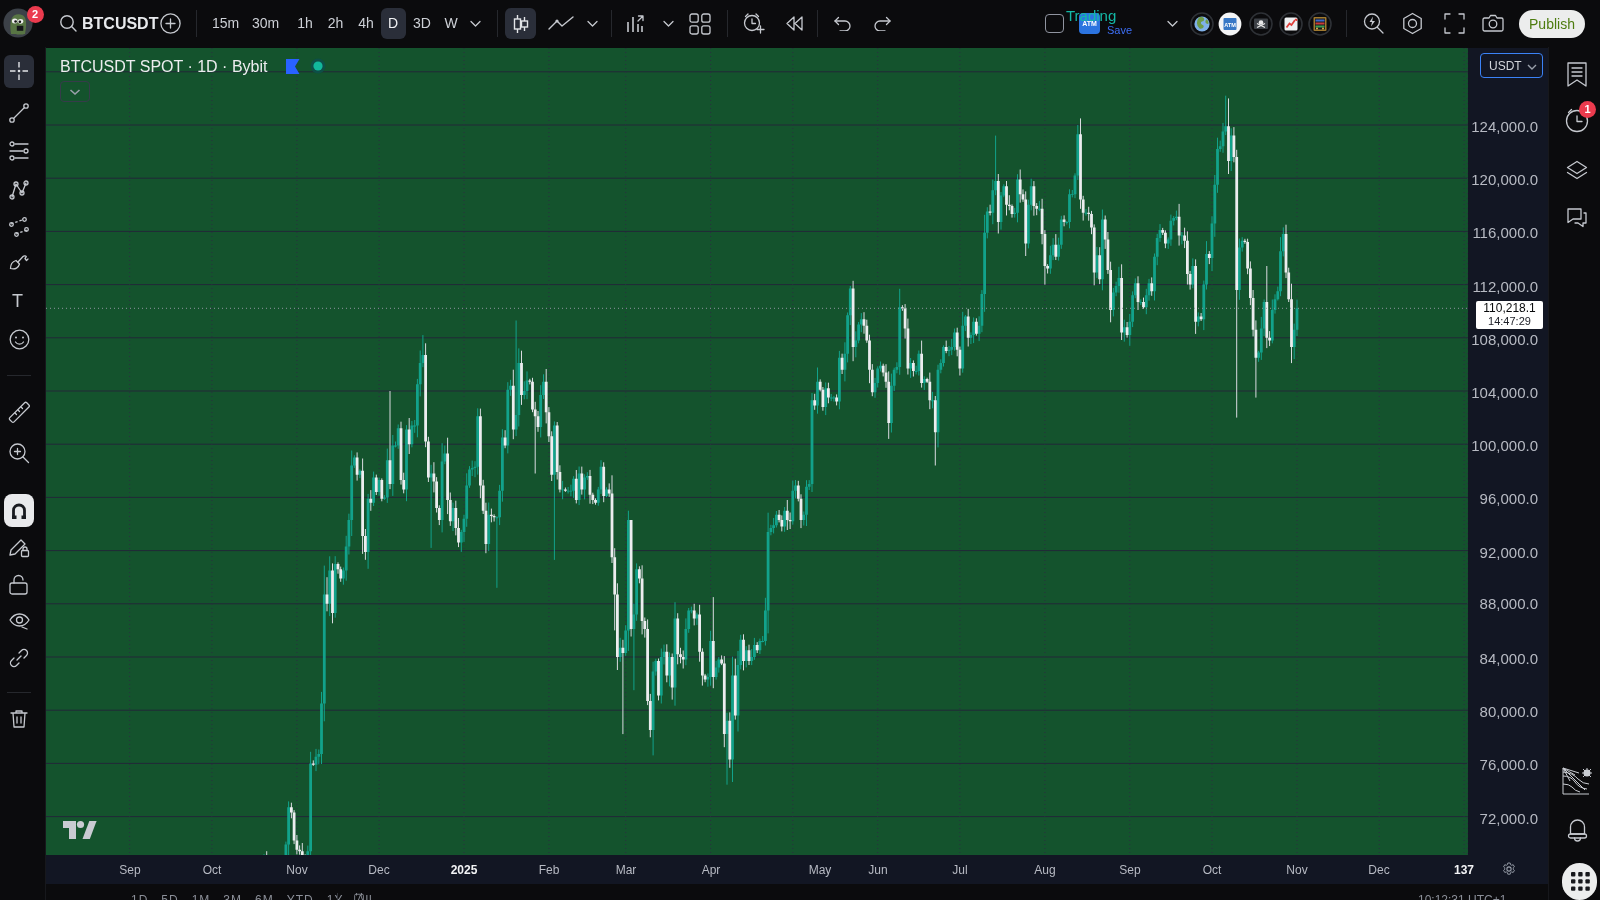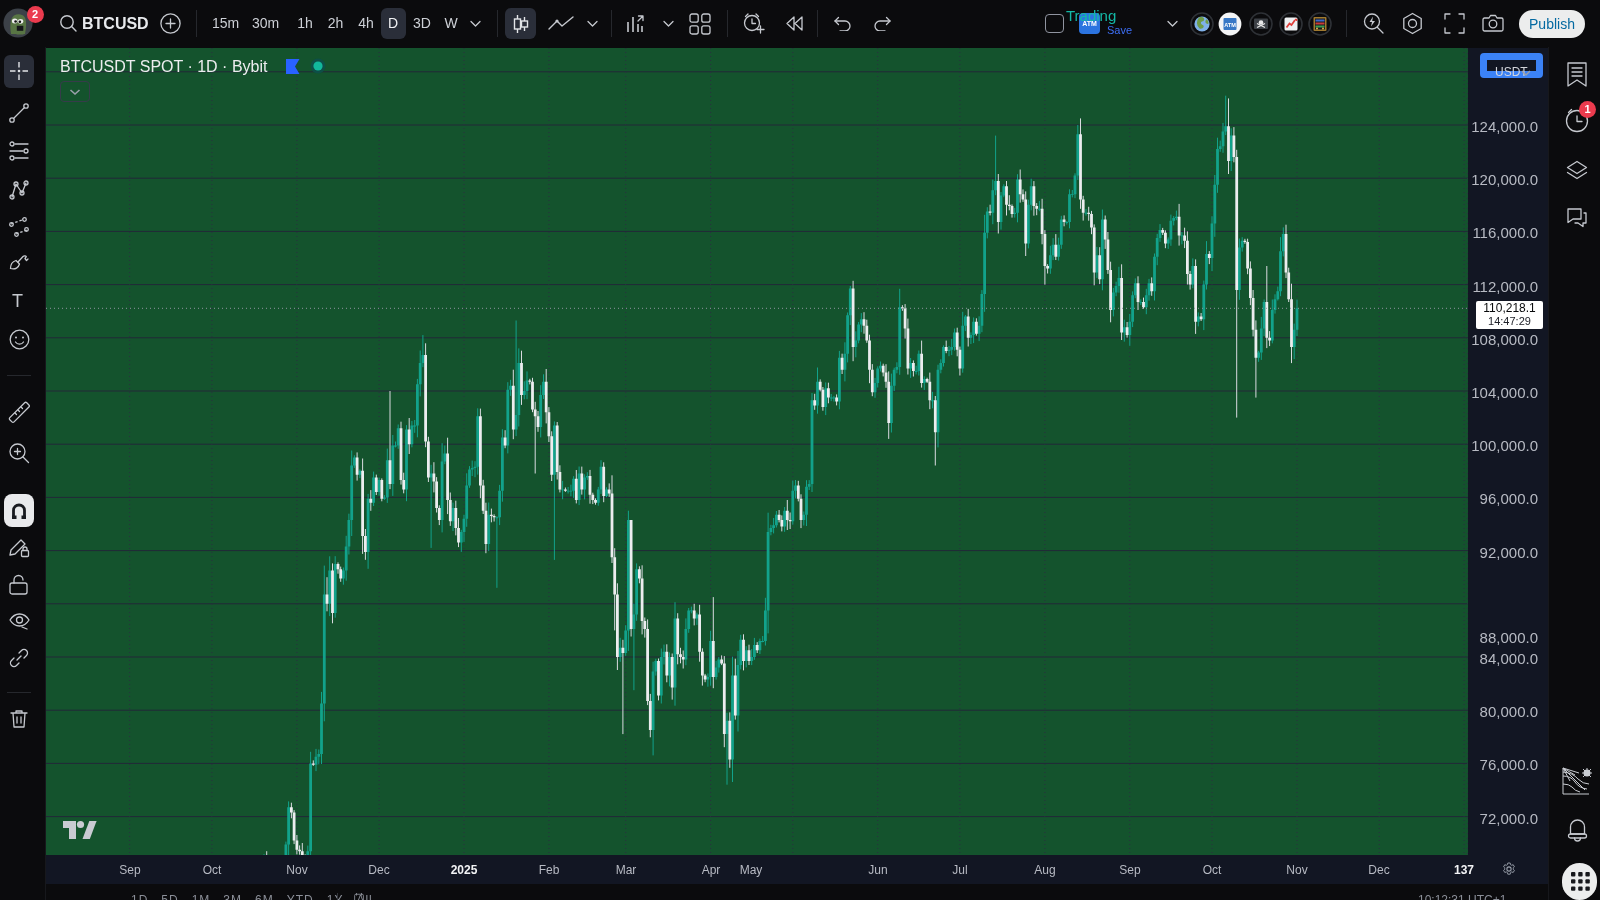--- a/index.html
+++ b/index.html
@@ -78,52 +78,52 @@
         <path d="M21.5 20l6.8-18h7.3l-6.8 18z"></path>
       </g>
     </svg>
 </div>
 
 <div id="paxis">
 <div class="pl" style="top:762px">72,000.0</div>
     <div class="pl" style="top:708px">76,000.0</div>
     <div class="pl" style="top:655px">80,000.0</div>
     <div class="pl" style="top:602px">84,000.0</div>
-    <div class="pl" style="top:581px">88,000.0</div>
+    <div class="pl" style="top:547px">88,000.0</div>
     <div class="pl" style="top:496px">92,000.0</div>
     <div class="pl" style="top:442px">96,000.0</div>
     <div class="pl" style="top:389px">100,000.0</div>
     <div class="pl" style="top:336px">104,000.0</div>
     <div class="pl" style="top:283px">108,000.0</div>
     <div class="pl" style="top:230px">112,000.0</div>
     <div class="pl" style="top:176px">116,000.0</div>
     <div class="pl" style="top:123px">120,000.0</div>
     <div class="pl" style="top:70px">124,000.0</div>
-<div class="abs" style="left:12px;top:5px;width:63px;height:25px;border:7px solid #3b82f6;border-radius:4px;background:#121623">
+<div class="abs" style="left:12px;top:5px;width:63px;height:25px;border:1px solid #3b82f6;border-radius:4px;background:#121623">
 <span style="position:absolute;left:8px;top:5px;font-size:12px;color:#d3d5db">USDT</span>
 <svg style="position:absolute;right:5px;top:9px" width="10" height="8" viewBox="0 0 10 8">
         <path d="M1 2l4 4 4-4" stroke="#9aa0ab" stroke-width="1.4" fill="none"></path>
       </svg>
     </div>
 <div class="abs" style="left:8px;top:253px;width:67px;height:28px;background:#fff;border-radius:2px;text-align:center">
 <div style="font-size:12px;color:#090a0c;margin-top:0">110,218.1</div>
 <div style="font-size:11px;color:#20222a">14:47:29</div>
     </div>
 </div>
 
 <div id="taxis">
 <div class="tl" style="left:54px">Sep</div>
     <div class="tl" style="left:136px">Oct</div>
     <div class="tl" style="left:221px">Nov</div>
     <div class="tl" style="left:303px">Dec</div>
     <div class="tlb" style="left:388px">2025</div>
     <div class="tl" style="left:473px">Feb</div>
     <div class="tl" style="left:550px">Mar</div>
     <div class="tl" style="left:635px">Apr</div>
-    <div class="tl" style="left:675px">May</div>
+    <div class="tl" style="left:744px">May</div>
     <div class="tl" style="left:802px">Jun</div>
     <div class="tl" style="left:884px">Jul</div>
     <div class="tl" style="left:969px">Aug</div>
     <div class="tl" style="left:1054px">Sep</div>
     <div class="tl" style="left:1136px">Oct</div>
     <div class="tl" style="left:1221px">Nov</div>
     <div class="tl" style="left:1303px">Dec</div>
     <div class="tlb" style="left:1388px">137</div>
 <svg class="abs" style="left:1455px;top:6px" width="16" height="16" viewBox="0 0 24 24">
       <circle cx="12" cy="12" r="3.2" fill="none" stroke="#9aa0ab" stroke-width="1.6"></circle>
@@ -158,21 +158,21 @@
         <circle cx="16.9" cy="13.8" r="1.3" fill="#111"></circle>
 <rect x="13.8" y="17.8" width="6.5" height="5" fill="#15161a"></rect>
 <path d="M13.5 22.5 q3.5 2.5 7 1.2 l0 2.8 -7 0z" fill="#587544"></path>
       </g>
     </svg>
 <div class="abs" style="left:26.5px;top:5.5px;width:17px;height:17px;border-radius:9px;background:#eb3b4e;color:#fff;font-size:11px;font-weight:bold;text-align:center;line-height:17px">2</div>
 <svg class="abs" style="left:59px;top:14px" width="19" height="19" viewBox="0 0 19 19">
       <circle cx="8" cy="8" r="6.2" stroke="#c6c9cf" stroke-width="1.4" fill="none" stroke-linecap="round" stroke-linejoin="round"></circle>
       <path d="M12.6 12.6 L17 17" stroke="#c6c9cf" stroke-width="1.4" fill="none" stroke-linecap="round" stroke-linejoin="round"></path>
     </svg>
-<div class="abs" style="left:82px;top:15px;font-size:16px;font-weight:bold;color:#e8eaed">BTCUSD</div>
+<div class="abs" style="left:82px;top:15px;font-size:16px;font-weight:bold;color:#e8eaed">BTCUSDT</div>
 <svg class="abs" style="left:160px;top:13px" width="21" height="21" viewBox="0 0 21 21">
       <circle cx="10.5" cy="10.5" r="9.6" stroke="#c6c9cf" stroke-width="1.3" fill="none" stroke-linecap="round" stroke-linejoin="round"></circle>
       <path d="M10.5 6v9M6 10.5h9" stroke="#c6c9cf" stroke-width="1.3" fill="none" stroke-linecap="round" stroke-linejoin="round"></path>
     </svg>
 <div class="sep" style="left:196px"></div>
 <div class="tfbtn" style="left:205.5px;width:40px">15m</div>
 <div class="tfbtn" style="left:245.5px;width:40px">30m</div>
 <div class="tfbtn" style="left:285px;width:40px">1h</div>
 <div class="tfbtn" style="left:315.5px;width:40px">2h</div>
 <div class="tfbtn" style="left:346px;width:40px">4h</div>
@@ -283,21 +283,21 @@
       <path d="M11.5 1.5l8.7 5v10l-8.7 5-8.7-5v-10z" stroke="#c6c9cf" stroke-width="1.3" fill="none" stroke-linecap="round" stroke-linejoin="round"></path>
       <circle cx="11.5" cy="11.5" r="4" stroke="#c6c9cf" stroke-width="1.3" fill="none" stroke-linecap="round" stroke-linejoin="round"></circle>
     </svg>
 <svg class="abs" style="left:1444px;top:13px" width="21" height="21" viewBox="0 0 21 21">
       <path d="M1 6V1h5M15 1h5v5M20 15v5h-5M6 20H1v-5" stroke="#c6c9cf" stroke-width="1.3" fill="none" stroke-linecap="round" stroke-linejoin="round"></path>
     </svg>
 <svg class="abs" style="left:1482px;top:14px" width="22" height="19" viewBox="0 0 22 19">
       <path d="M7 4l1.5-2.5h5L15 4h4.5A1.5 1.5 0 0 1 21 5.5v10a1.5 1.5 0 0 1-1.5 1.5h-17A1.5 1.5 0 0 1 1 15.5v-10A1.5 1.5 0 0 1 2.5 4z" stroke="#c6c9cf" stroke-width="1.3" fill="none" stroke-linecap="round" stroke-linejoin="round"></path>
       <circle cx="11" cy="10" r="3.8" stroke="#c6c9cf" stroke-width="1.3" fill="none" stroke-linecap="round" stroke-linejoin="round"></circle>
     </svg>
-<div class="abs" style="left:1519px;top:10px;width:66px;height:28px;border-radius:14px;background:#eceded;color:#0369a1;font-size:14px;text-align:center;line-height:28px">Publish</div>
+<div class="abs" style="left:1519px;top:10px;width:66px;height:28px;border-radius:14px;background:#eceded;color:#4d7c0f;font-size:14px;text-align:center;line-height:28px">Publish</div>
 </div>
 
 <div class="abs" style="left:0;top:47px;width:46px;height:853px;background:#0b0b0d;border-right:1px solid #17181c">
 <div class="icbtn selbtn" style="position:absolute;left:4px;top:8px;width:30px;height:33px"></div>
 <svg class="abs" style="left:8px;top:13px" width="22" height="22" viewBox="0 0 22 22">
       <circle cx="11" cy="11" r="1.3" fill="#e3e5e8"></circle>
       <path d="M11 2v5.5M11 14.5v5.5M2 11h5.5M14.5 11h5.5" stroke="#e3e5e8" stroke-width="1.4"></path>
     </svg>
 <svg class="abs" style="left:8px;top:55px" width="22" height="22" viewBox="0 0 22 22">
       <circle cx="4" cy="18" r="2.2" stroke="#c6c9cf" stroke-width="1.3" fill="none" stroke-linecap="round" stroke-linejoin="round"></circle>

